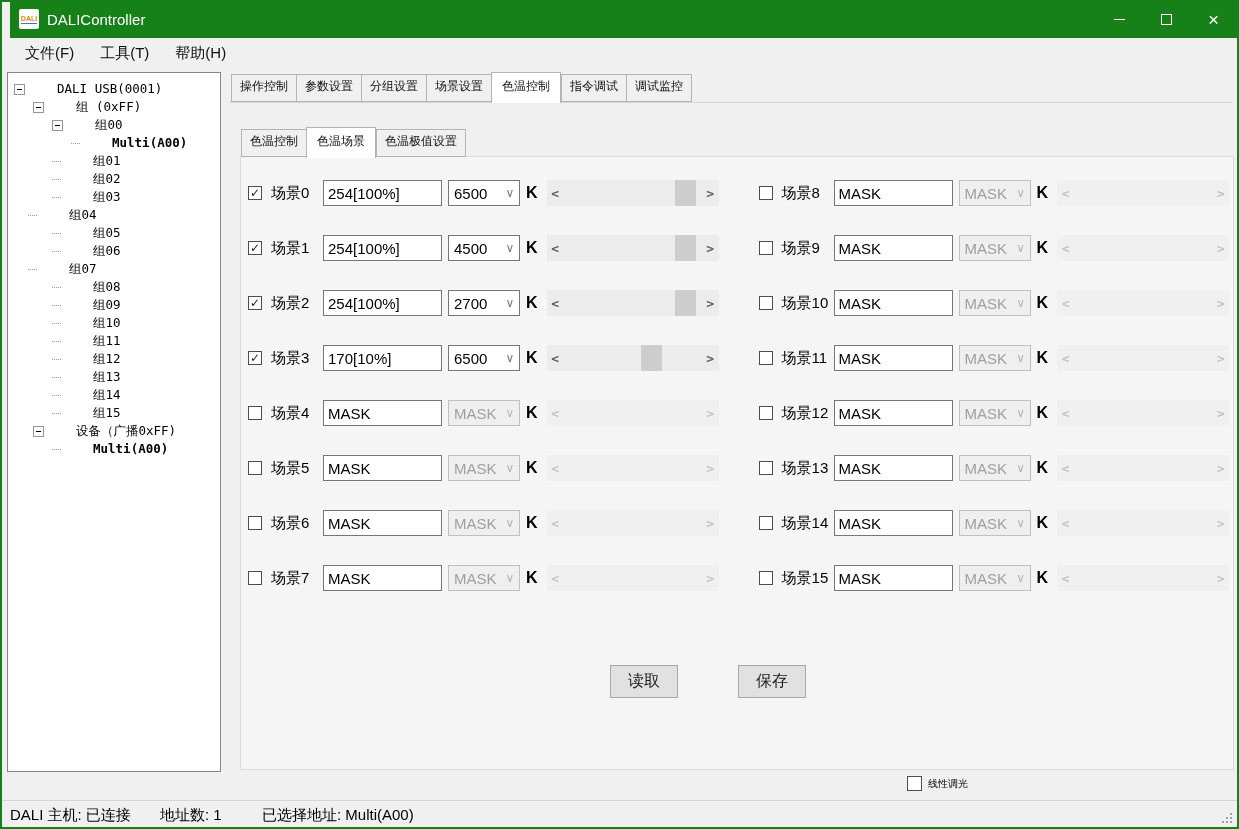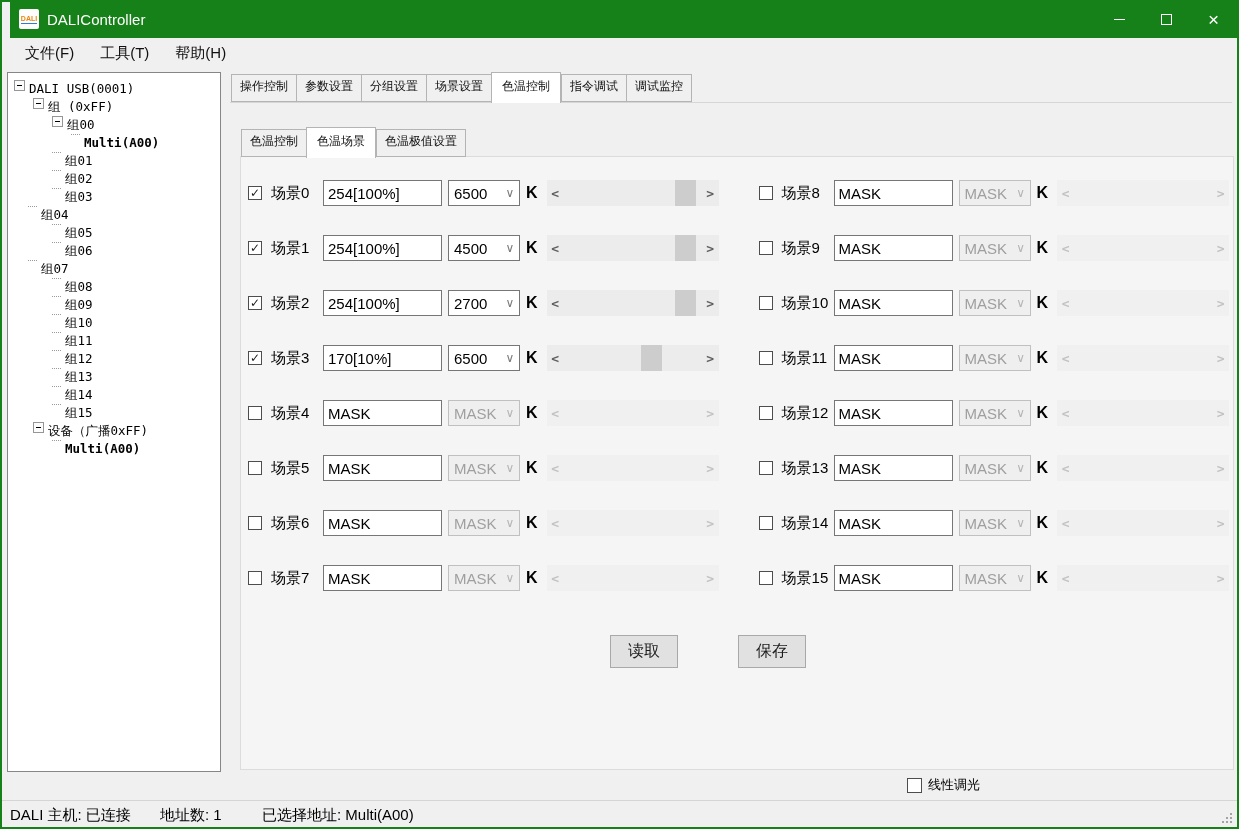--- a/index.html
+++ b/index.html
@@ -26,21 +26,21 @@
   
   .menubar { position:absolute; left:0; top:36px; right:0; height:31px; background:#f0f0f0;
              display:flex; align-items:center; padding-left:14px; font-size:15px; color:#101010;
              border-bottom:1px solid #f0f0f0; }
   .menu-item { padding:4px 9px; margin-right:8px; }
 
   
   .treepanel { position:absolute; left:5px; top:70px; width:214px; height:700px; background:#fff;
                border:1px solid #868686; overflow:hidden; padding-top:7px;
                font-family:"DejaVu Sans Mono","Liberation Mono",monospace; font-size:12.5px; color:#000; }
-  .titem { height:18px; display:flex; align-items:flex-start; white-space:pre; }
+  .titem { height:18px; display:flex; align-items:center; white-space:pre;gap:28px; }
   .tbox { width:11px; height:11px; border:1px solid #969696; background:#fcfcfc; flex:none;
           display:flex; align-items:center; justify-content:center; margin-right:4px; }
   .tbox .minus { width:5px; height:1px; background:#000; }
   .tstub { width:9px; flex:none; border-top:1px dotted #9a9a9a; margin-right:4px; }
   .tlabel { line-height:18px; }
   .tlabel.bold { font-weight:bold; }
 
   
   .pageline { position:absolute; left:228px; right:5px; top:100px; height:1px; background:#d6d6d6; }
   .tabstrip { position:absolute; left:229px; top:72px; display:flex; align-items:flex-end; z-index:2; }
@@ -74,29 +74,29 @@
   .k-label { font-size:16px; font-weight:600; color:#000; margin:0 9px 0 6px; flex:none; }
   .hscroll { width:172px; height:26px; background:#ececec; display:flex; flex:none; }
   .hscroll .arr { width:17px; display:flex; align-items:center; justify-content:center;
                   color:#5e5e5e; font-size:13px; font-weight:bold;
                   font-family:"DejaVu Sans Mono",monospace; }
   .hscroll .track { flex:1; position:relative; }
   .hscroll .thumb { position:absolute; top:0; bottom:0; width:21px; background:#cdcdcd; }
   .hscroll.disabled { background:#f0f0f0; }
   .hscroll.disabled .arr { color:#c2c2c2; }
 
-  .actions { position:absolute; left:369px; top:478px; display:flex; gap:60px; }
+  .actions { position:absolute; left:369px; top:508px; display:flex; gap:60px; }
   .btn { width:68px; height:33px; background:#e1e1e1; border:1px solid #a9a9a9;
          font-size:16px; color:#1c1c1c; font-family:inherit; display:flex;
          align-items:center; justify-content:center; }
 
   
   .linear-dim { position:absolute; left:905px; top:774px; display:flex; align-items:center; z-index:2; }
   .linear-dim .cb { margin-right:6px; width:15px; height:15px; }
-  .linear-dim .lbl { font-size:13px; color:#000; }
+  .linear-dim .lbl { font-size:10px; color:#000; }
 
   .statusbar { position:absolute; left:0; right:0; bottom:-2px; height:29px; background:#f0f0f0;
                border-top:1px solid #d5d5d5; display:flex; align-items:center; font-size:15px; color:#000; }
   .status-host { margin-left:8px; width:150px; }
   .status-addr { width:102px; }
   .status-sel  { }
   .grip { position:absolute; right:5px; bottom:6px; width:2px; height:2px; background:#a3a3a3;
           box-shadow:-4px 0 #a3a3a3, -8px 0 #a3a3a3, 0 -4px #a3a3a3, -4px -4px #a3a3a3, 0 -8px #a3a3a3; }
 </style>
 </head>

